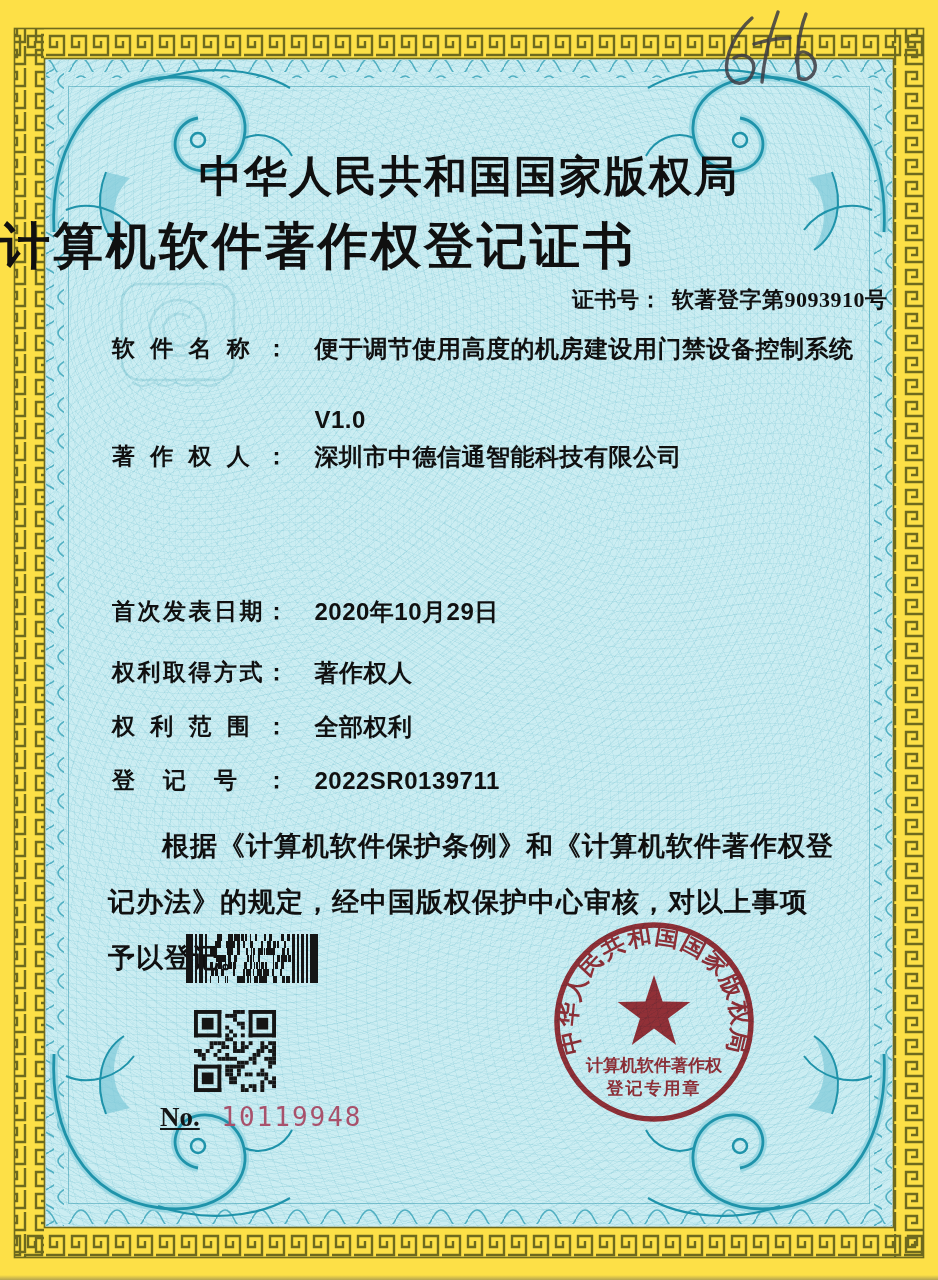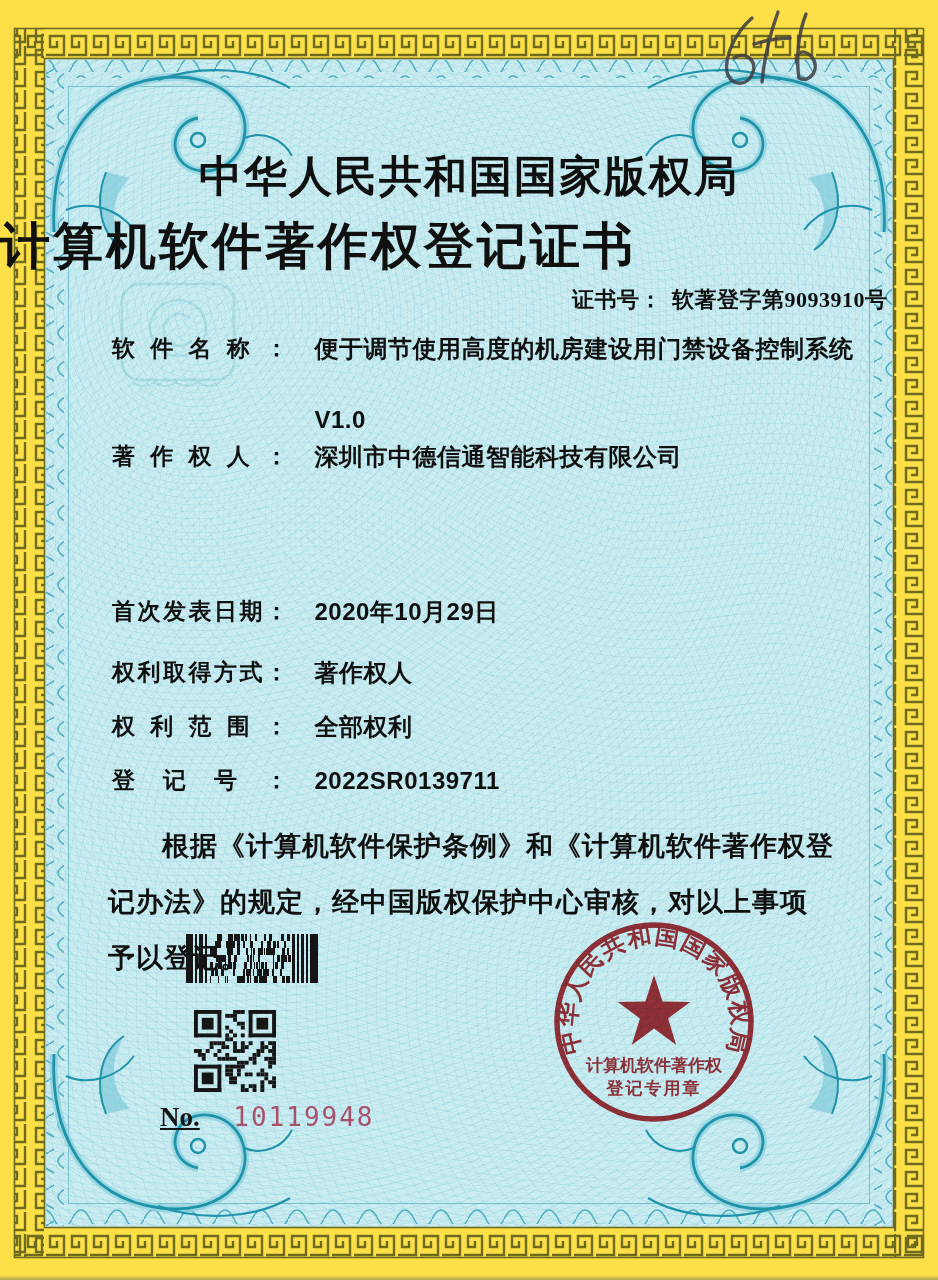--- a/index.html
+++ b/index.html
@@ -56,21 +56,21 @@
     position:absolute; left:108px; top:818px; width:726px;
     font-weight:bold; font-size:27px; line-height:56px;
     text-indent:2em; letter-spacing:1px;
   }
   .serial{
     position:absolute; left:160px; top:1102px; font-size:27px; white-space:nowrap;
   }
   .serial .pre{font-family:"Liberation Serif", serif; font-weight:bold; color:#151515;text-decoration:underline;}
   .serial .num{
     font-family:"DejaVu Sans Mono", monospace; color:#a8516b;
-    letter-spacing:2px; margin-left:26px; font-size:26px;
+    letter-spacing:2px; margin-left:14px; font-size:26px;
   }
   .issue-date{
     position:absolute; left:564px; top:1110px; font-weight:bold;
     font-size:31px; letter-spacing:1px; z-index:2;
   }
   .seal{position:absolute; left:548px; top:916px; z-index:3; mix-blend-mode:multiply; opacity:.93;}
   .barcode{position:absolute; left:186px; top:934px;}
   .qrcode{position:absolute; left:194px; top:1010px;}
   .watermark{position:absolute; left:116px; top:278px; opacity:.55; pointer-events:none;}
   .handwriting{position:absolute; left:694px; top:2px; z-index:4;}

